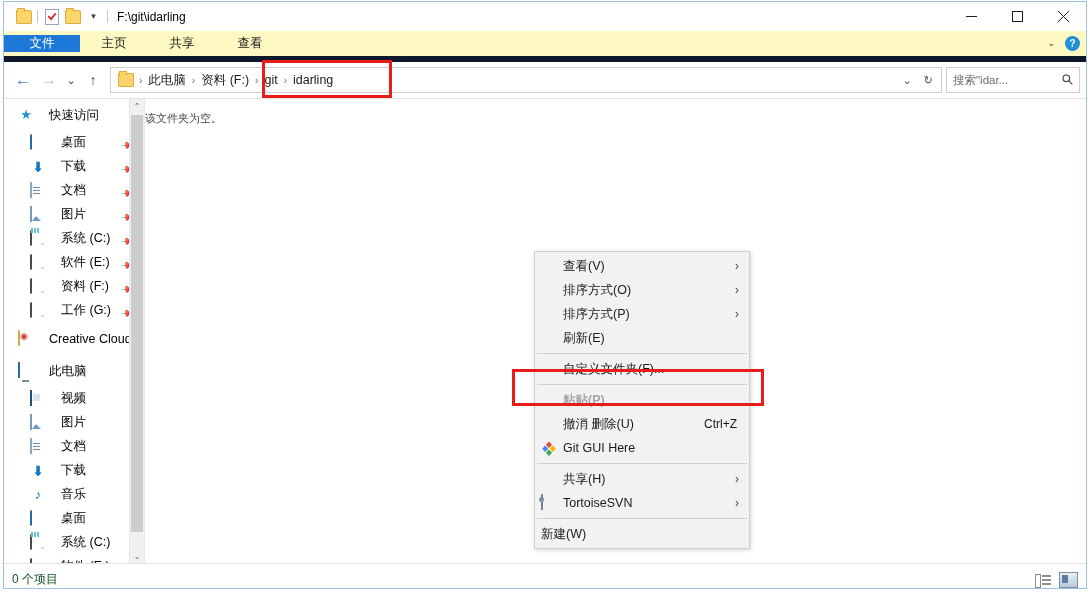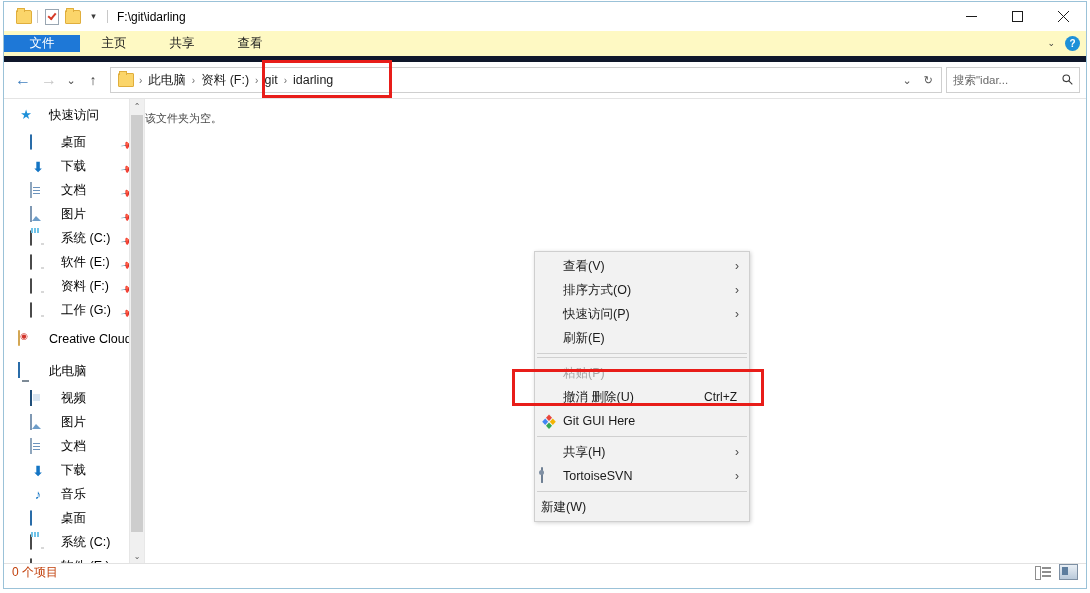--- a/index.html
+++ b/index.html
@@ -382,21 +382,21 @@
     z-index: 40;
   }
   .mi {
     height: 24px;
     display: flex;
     align-items: center;
     padding: 0 8px 0 6px;
     position: relative;
     color: #1a1a1a;
   }
-  .mi.disabled { color: #a6a6a6; }
+  .mi.disabled { color: #a6a6a6; font-weight: bold; }
   .mi.hl { background: #dcdcdc; }
   .mi-icon {
     width: 16px; height: 16px;
     margin-right: 6px;
     flex: 0 0 auto;
     position: relative;
   }
   .mi-label { white-space: nowrap; }
   .mi-accel {
     margin-left: auto;
@@ -448,24 +448,24 @@
   #redbox-path { left: 262px; top: 60px; width: 124px; height: 32px; }
   #redbox-gitbash { left: 512px; top: 369px; width: 246px; height: 31px; }
 
   
   .statusbar {
     height: 24px;
     flex: 0 0 auto;
     border-top: 1px solid #e2e2e2;
     background: #ffffff;
     display: flex;
-    align-items: flex-start;
+    align-items: flex-end;
     padding: 0 8px;
     font-size: 12px;
-    color: #c2410c;
+    color: #14532d;
   }
   .status-right {
     margin-left: auto;
     display: flex;
     align-items: center;
     gap: 8px;
   }
   .view-details {
     width: 16px; height: 14px;
     position: relative;
@@ -695,30 +695,34 @@
         <span class="mi-label">查看(V)</span>
         <span class="mi-arrow">›</span>
       </div>
       <div class="mi">
         <span class="mi-icon"></span>
         <span class="mi-label">排序方式(O)</span>
         <span class="mi-arrow">›</span>
       </div>
       <div class="mi">
         <span class="mi-icon"></span>
-        <span class="mi-label">快速访问(P)</span>
+        <span class="mi-label">排序方式(P)</span>
         <span class="mi-arrow">›</span>
       </div>
       <div class="mi">
         <span class="mi-icon"></span>
         <span class="mi-label">刷新(E)</span>
       </div>
 
       <div class="msep"></div>
 
+      <div class="mi">
+        <span class="mi-icon"></span>
+        <span class="mi-label">自定义文件夹(F)...</span>
+      </div>
 
       <div class="msep"></div>
 
       <div class="mi disabled">
         <span class="mi-icon"></span>
         <span class="mi-label">粘贴(P)</span>
       </div>
       <div class="mi">
         <span class="mi-icon"></span>
         <span class="mi-label">撤消 删除(U)</span>

